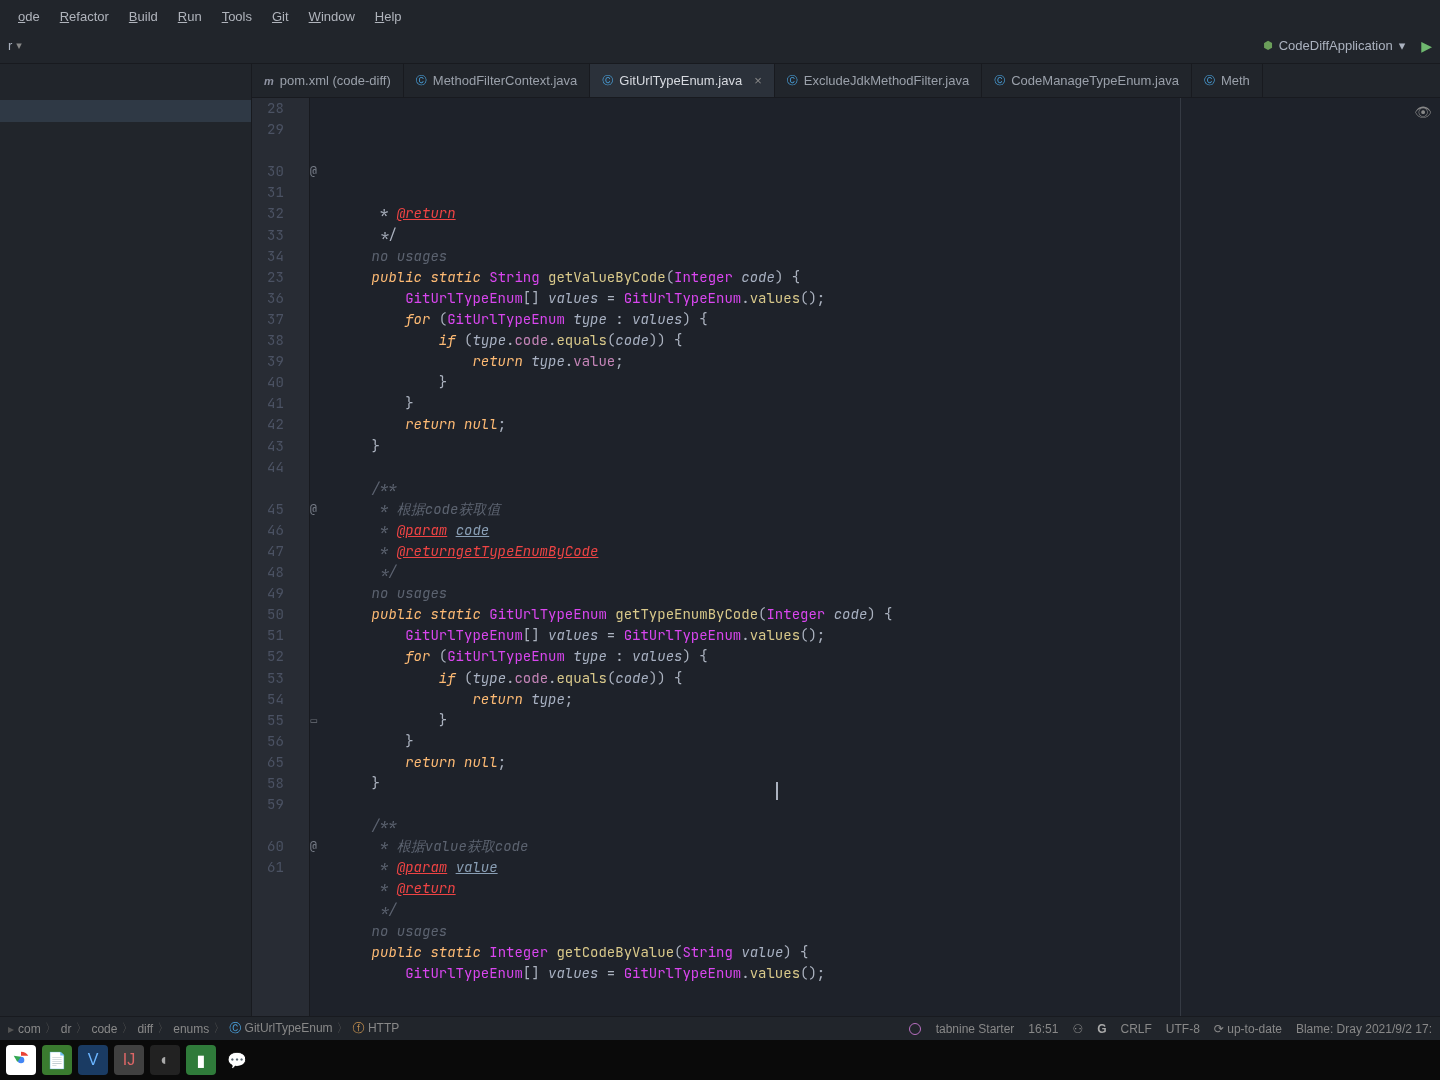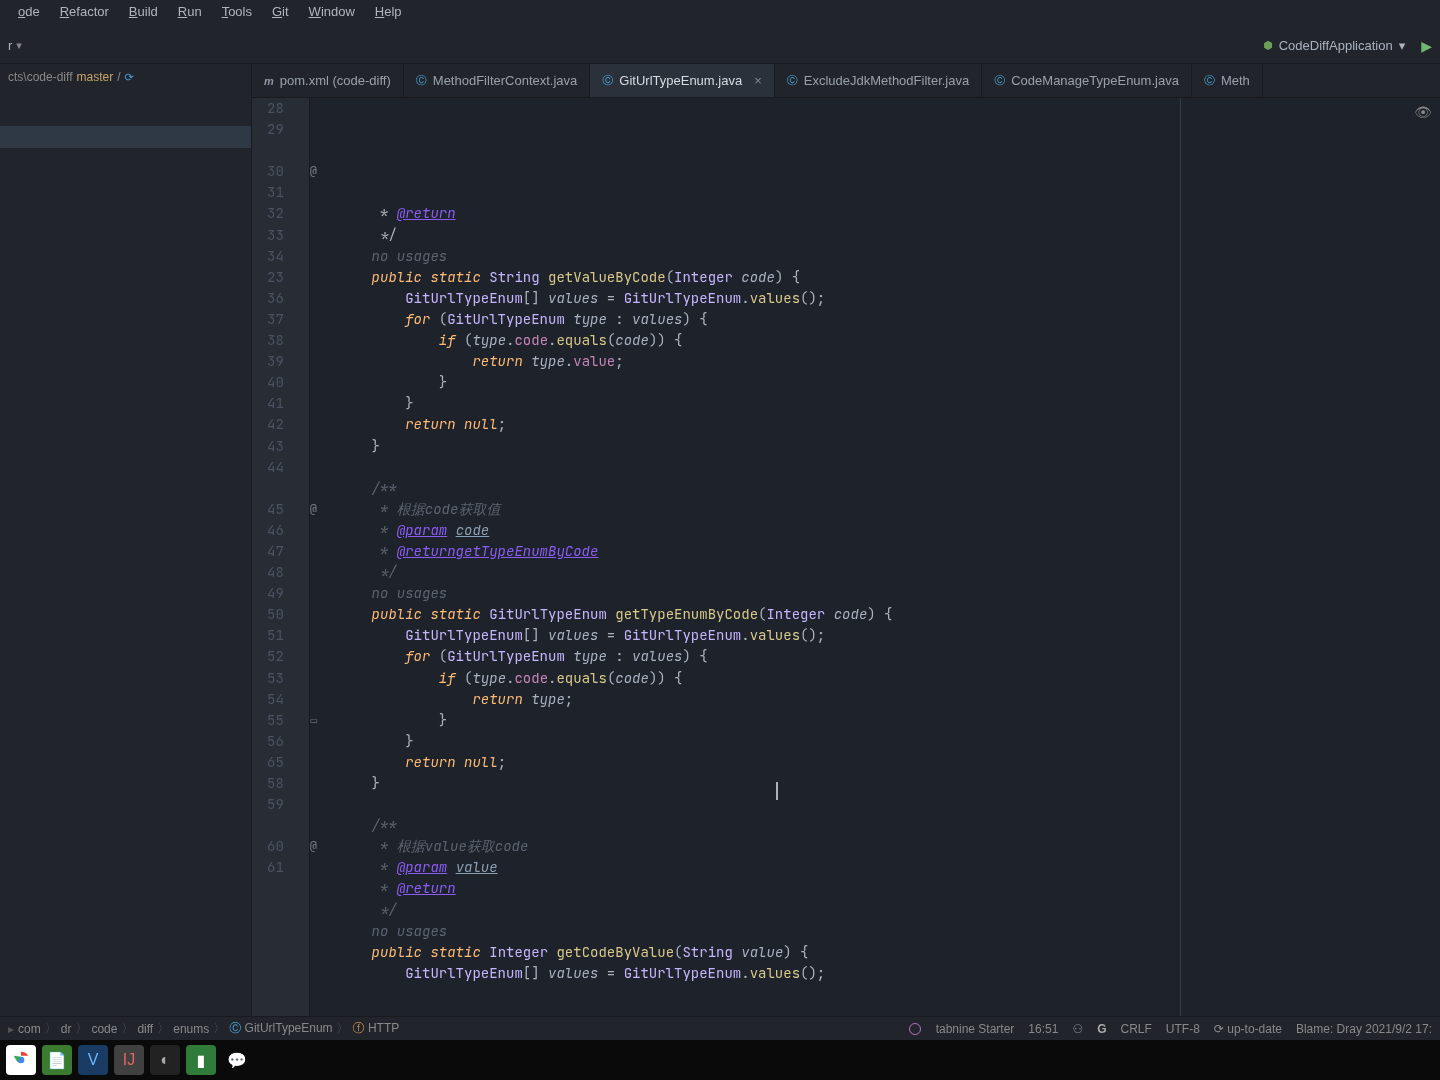--- a/index.html
+++ b/index.html
@@ -11,21 +11,21 @@
   height: 1080px;
   overflow: hidden;
   font-size: 13px;
   display: flex;
   flex-direction: column;
 }
 .menubar {
   height: 28px;
   background: #21252b;
   display: flex;
-  align-items: flex-start;
+  align-items: flex-end;
   padding: 0 8px;
   font-size: 13px;
   color: #b0b4bc;
 }
 .menubar span { padding: 4px 10px; cursor: pointer; }
 .toolbar {
   height: 36px;
   background: #21252b;
   border-bottom: 1px solid #181a1f;
   display: flex;
@@ -127,25 +127,25 @@
 .code {
   flex: 1;
   padding-left: 28px;
   white-space: pre;
   color: #abb2bf;
   position: relative;
 }
 .code-line { height: 21.1px; }
 .hint { color: #5c6370; font-style: italic; }
 .kw { color: #fdba74; font-style: italic;}
-.type { color: #c4b5fd; }
+.type { color: #d946ef; }
 .method { color: #d8c88a; }
 .param { color: #a8b1c2; font-style: italic;}
 .cmt { color: #5c6370; font-style: italic;}
-.doctag { color: #8b5cf6; font-style: italic; text-decoration: underline;}
+.doctag { color: #ef4444; font-style: italic; text-decoration: underline;}
 .doclink { color: #8a9fb5; font-style: italic; text-decoration: underline;}
 .field { color: #c585b8; }
 .rightmargin {
   position: absolute;
   left: 870px;
   top: 0; bottom: 0;
   width: 1px;
   background: #353a43;
 }
 .eye-icon {
@@ -217,26 +217,20 @@
       <span>CodeDiffApplication</span>
       <span class="chev">▾</span>
     </div>
     <span class="play-icon">▶</span>
   </div>
 </div>
 
 <div class="main">
 
   <div class="sidebar">
-    <div class="nav-row">
-      <span>cts\code-diff</span>
-      <span class="branch">master</span>
-      <span>/</span>
-      <span class="sync">⟳</span>
-    </div>
     <div style="height:36px"></div>
     <div class="sidebar-item-sel"></div>
   </div>
 
   <div class="editor-wrap">
     <div class="tabs" id="tabs">
         <div class="tab">
           <span class="ficon m">m</span>
           <span>pom.xml (code-diff)</span>
         </div>

